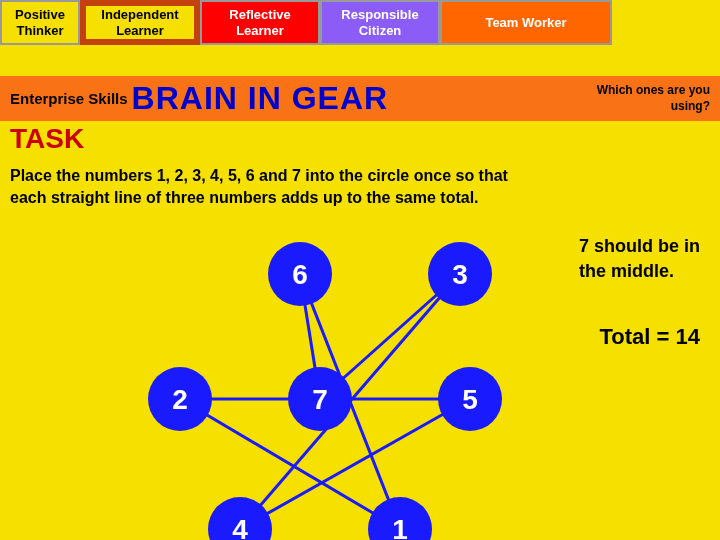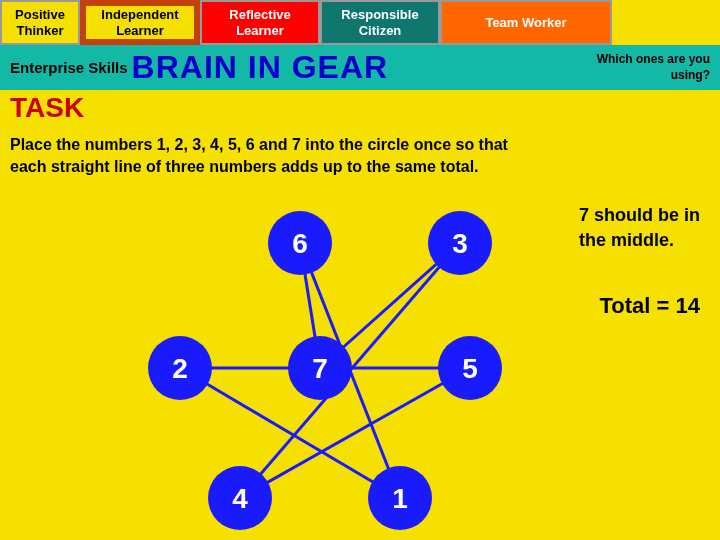--- a/index.html
+++ b/index.html
@@ -47,39 +47,40 @@
       width: 120px;
       border: 6px solid #c2410c;
     }
     .tab-reflective {
       background: #ff0000;
       color: #fff;
       width: 120px;
       border: 2px solid #999;
     }
     .tab-responsible {
-      background: #0f766e;
+      background: #8b5cf6;
       color: #fff;
       width: 120px;
       border: 2px solid #999;
     }
     .tab-team {
       background: #ff6600;
       color: #fff;
       width: 100px;
       border: 2px solid #999;
       flex: 1;
     }
 
     
     .title-row {
       display: flex;
       align-items: center;
       padding: 4px 10px;
-      background: #14b8a6;
+      background: #f97316;
+      margin-top: 31px;
     }
     .enterprise-label {
       font-size: 15px;
       font-weight: bold;
       color: #000;
       margin-right: 4px;
     }
     .brain-title {
       font-size: 32px;
       font-weight: bold;

